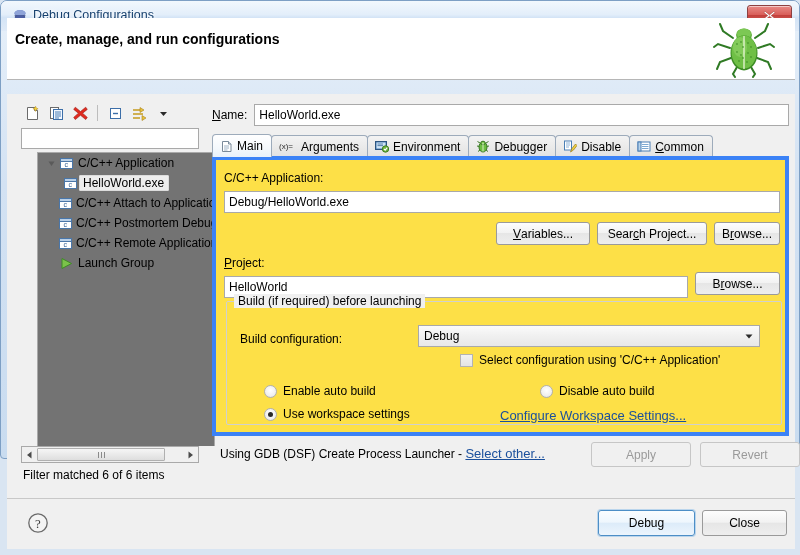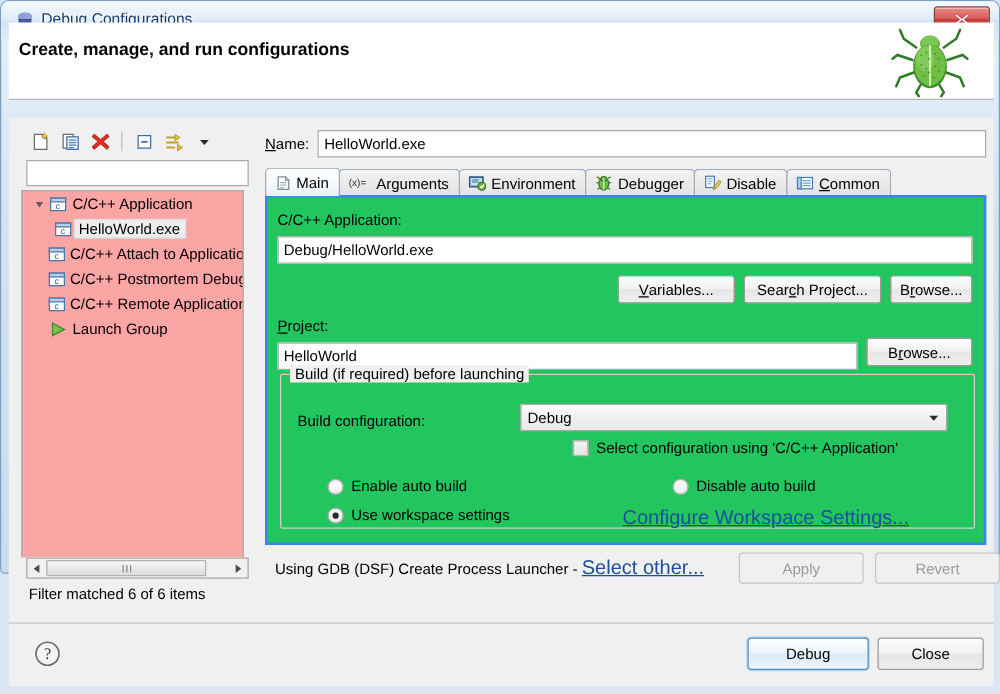--- a/index.html
+++ b/index.html
@@ -71,22 +71,22 @@
   }
   .tbtn { width:22px; height:22px; display:flex; align-items:center; justify-content:center; cursor:pointer; }
   .tsep { width:1px; height:16px; background:#bdbdbd; margin:0 4px; }
   #filter-input {
     position:absolute; left:4px; top:28px; width:178px; height:21px;
     border:1px solid #a9a9a9; background:#fff;
     font-family:"Liberation Sans", sans-serif; font-size:12px;
     padding:0 3px; outline:none;
   }
   #tree-box {
-    position:absolute; left:0; top:52px; width:178px; height:294px;
-    border:1px solid #a9a9a9; border-bottom:none; background:#fca5a5;
+    position:absolute; left:20px; top:52px; width:178px; height:294px;
+    border:1px solid #a9a9a9; border-bottom:none; background:#737373;
     overflow:hidden;
   }
   .tree-row {
     display:flex; align-items:center; height:20px;
     white-space:nowrap; cursor:pointer; font-size:12px; color:#000;
   }
   .tree-row .twisty { width:14px; display:flex; align-items:center; justify-content:center; }
   .tree-row .ticon { width:17px; display:flex; align-items:center; justify-content:center; }
   .tree-row .tlabel { padding-left:3px; }
   .tree-row.selected .tlabel {
@@ -132,21 +132,21 @@
   }
   .tab.active {
     height:23px;
     background:linear-gradient(180deg,#ffffff 0%,#f4f8fc 60%,#e8f1fa 100%);
     z-index:3; font-weight:normal;
   }
   .tab .ticon { display:flex; align-items:center; }
 
   #tabpanel {
     position:absolute; left:0; top:56px; width:577px; height:280px;
-    border:2px solid #3b82f6; background:#22c55e;
+    border:4px solid #3b82f6; background:#fde047;
   }
 
   .field-label { position:absolute; font-size:12px; color:#000; }
   .textfield {
     position:absolute; height:22px; border:1px solid #a9a9a9; background:#fff;
     font-family:"Liberation Sans", sans-serif; font-size:12px;
     padding:0 4px; outline:none; color:#000;
   }
   .btn {
     position:absolute; height:23px;
@@ -184,21 +184,21 @@
   .radio {
     width:13px; height:13px; border-radius:50%;
     border:1px solid #b0b0b0;
     background:radial-gradient(circle at 50% 40%, #ffffff 0%, #f0f0f0 60%, #dcdcdc 100%);
     display:flex; align-items:center; justify-content:center;
   }
   .radio.checked::after {
     content:""; width:5px; height:5px; border-radius:50%;
     background:#2a2a2a;
   }
-  .link { color:#1a4f9c; text-decoration:underline; cursor:pointer; font-size:16px; }
+  .link { color:#1a4f9c; text-decoration:underline; cursor:pointer; font-size:13px; }
 
   #launcher-row { position:absolute; left:8px; top:346px; font-size:12px; color:#000; }
 
   
   #footer {
     position:absolute; left:6px; top:497px; width:788px; height:51px;
     background:#f0f0f0; border-top:1px solid #c8c8c8;
   }
   #help-icon { position:absolute; left:20px; top:13px; cursor:pointer; }
   #debug-btn {

